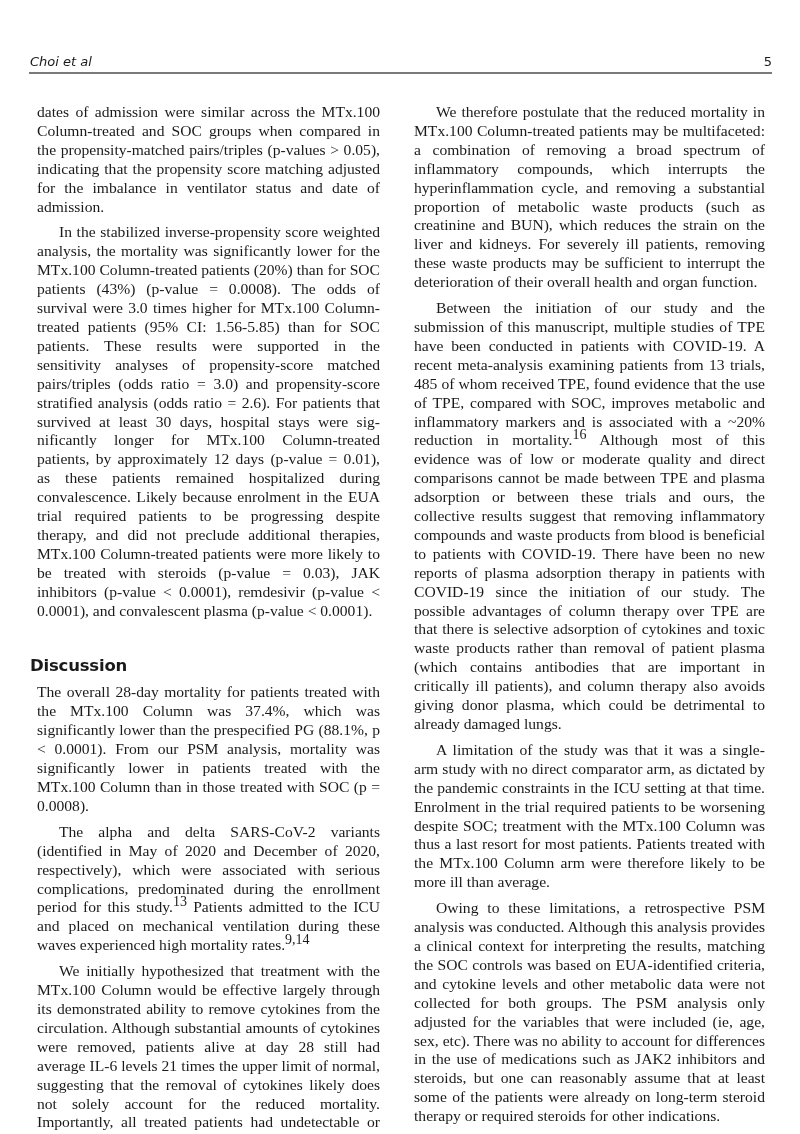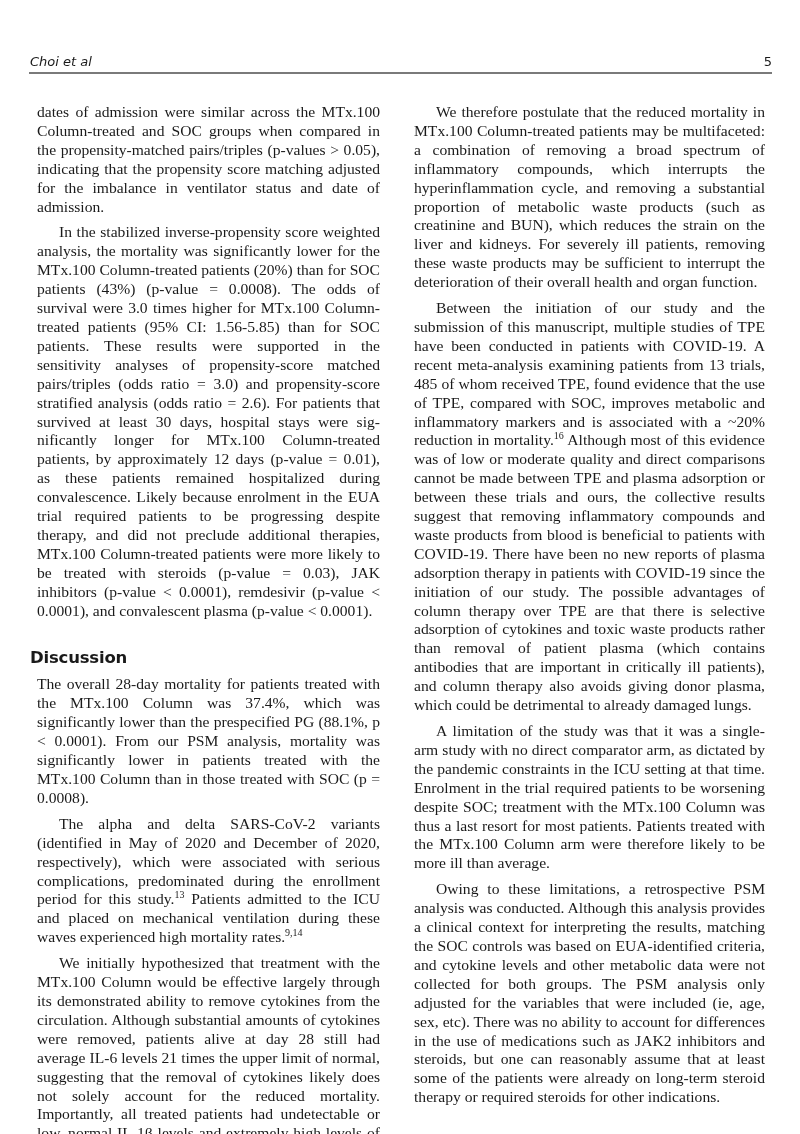--- a/index.html
+++ b/index.html
@@ -15,23 +15,23 @@
     position: absolute; top: 96px; width: 357px;
     font-family: "Liberation Serif", serif; font-size: 15.6px; line-height: 18.9px;
     text-align: justify; hyphens: manual;
   }
   .col-left { left: 30px; }
   .col-right { left: 407px; width: 365px; }
   .column p { margin: 7px; text-indent: 0; }
   .column p.indent { text-indent: 22px; }
   .column h2 {
     font-family: "DejaVu Sans", sans-serif; font-weight: bold; font-size: 16.5px;
-    margin: 28px 0 7px 0; letter-spacing: -0.2px; line-height: 20px;
+    margin: 36px 0 7px 0; letter-spacing: -0.2px; line-height: 20px;
   }
-  sup { font-size: 10px; line-height: 0; vertical-align: super; }
+  sup { font-size: 14px; line-height: 0; vertical-align: super; }
 </style>
 </head>
 <body>
 
 <div class="running-header">
   <span class="authors">Choi et al</span>
   <span class="page-num">5</span>
 </div>
 
 <div class="column col-left">

